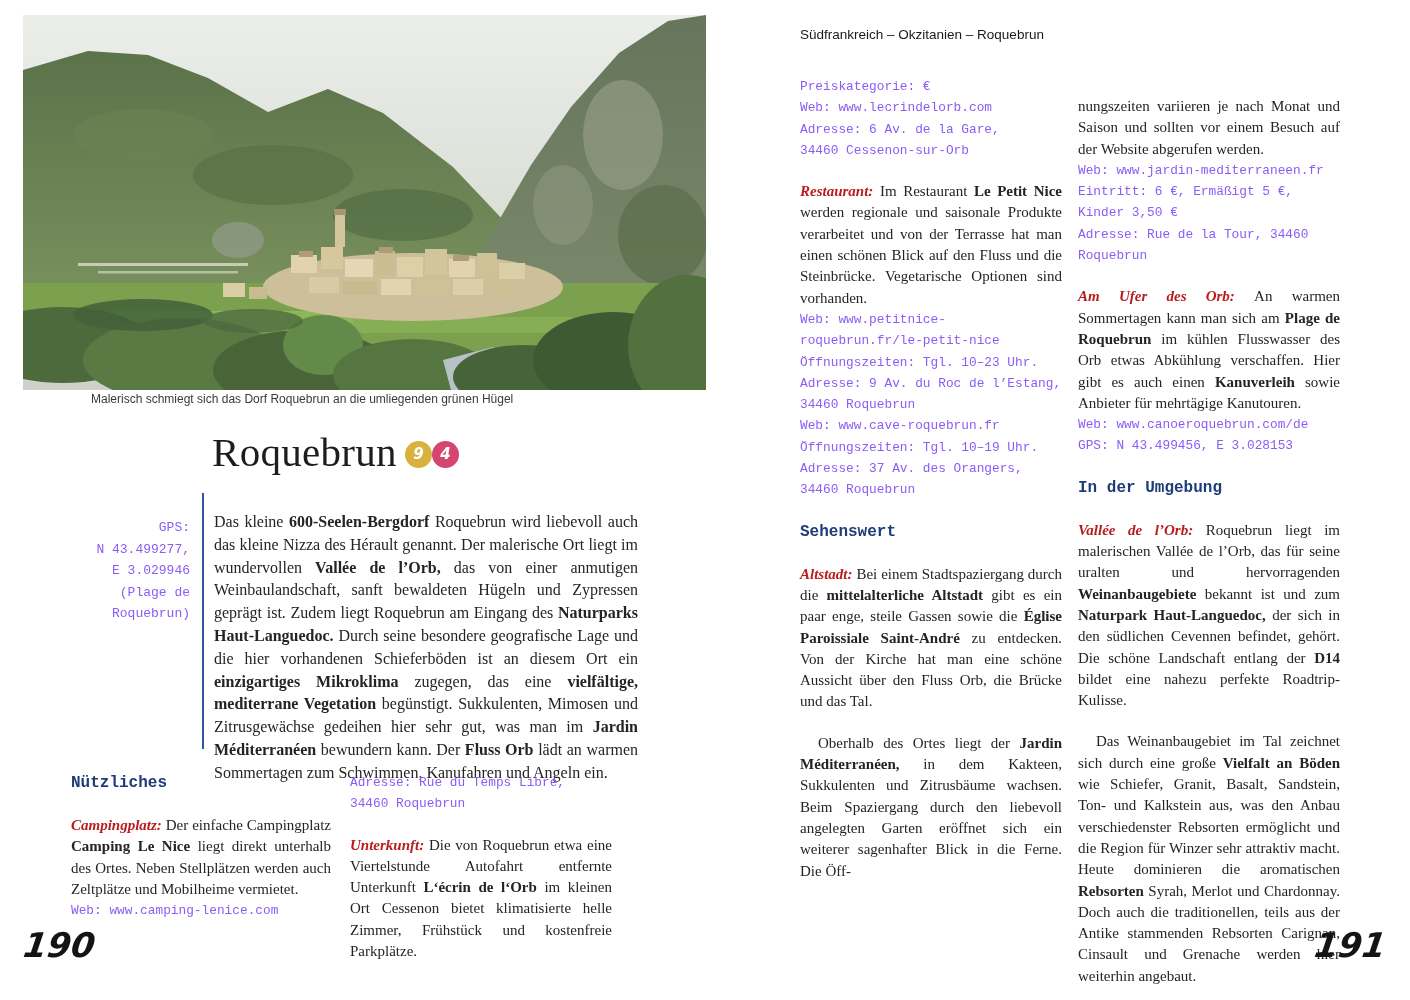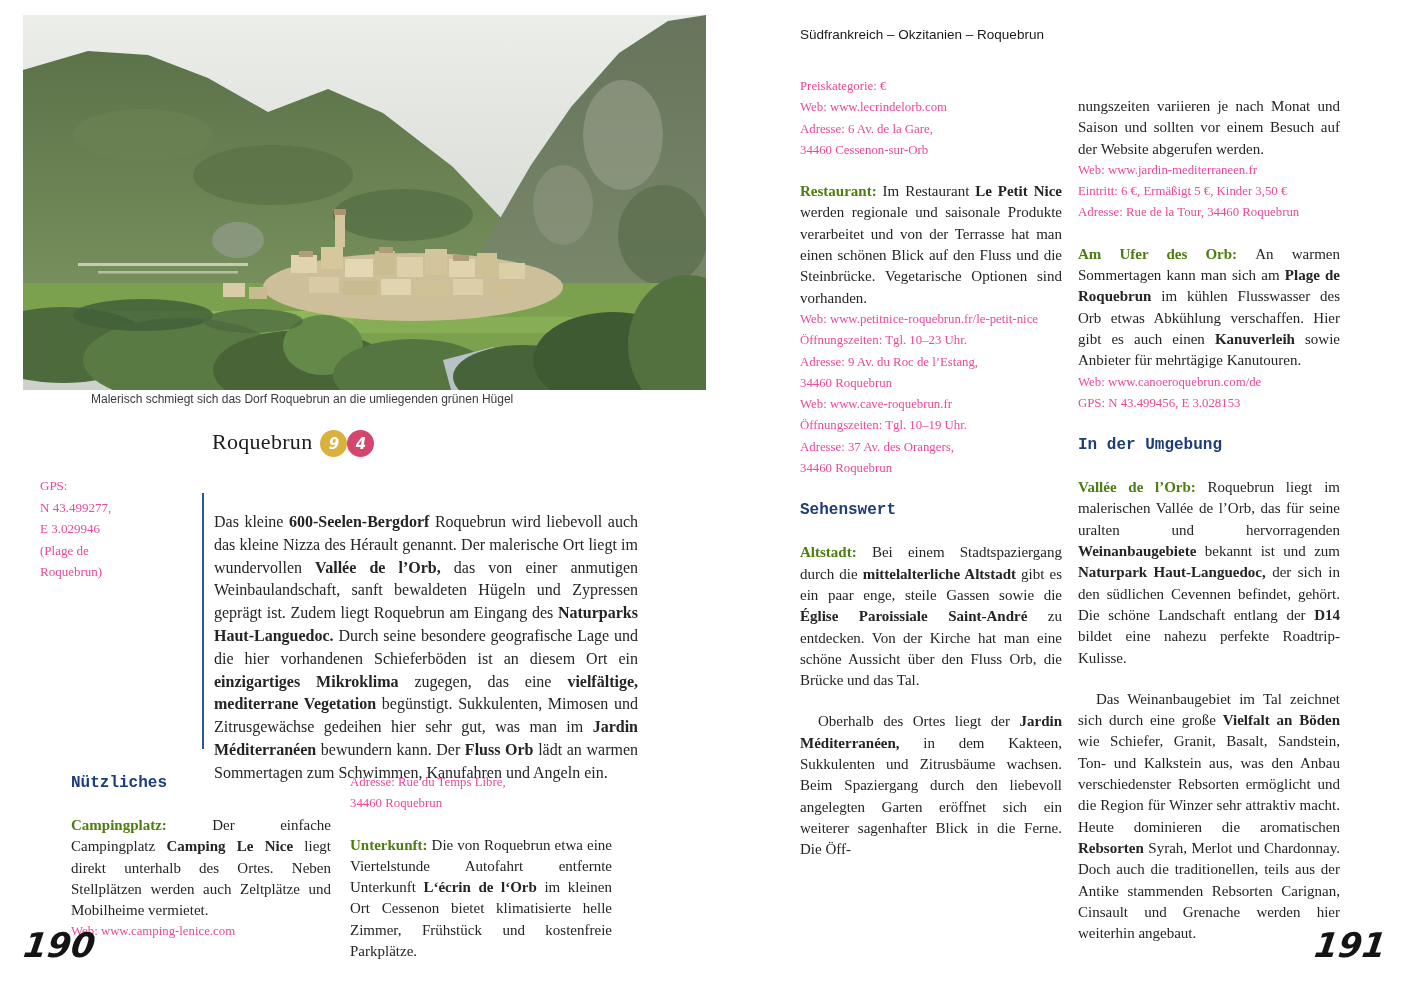--- a/index.html
+++ b/index.html
@@ -9,37 +9,37 @@
     font-family:"Liberation Sans",sans-serif;
     color:#222;
   }
   
   .photo{position:absolute;left:23px;top:15px;width:683px;height:375px;overflow:hidden;}
   .photo svg{display:block;width:100%;height:100%;}
   .caption{position:absolute;left:71px;top:392px;width:620px;font-size:12px;color:#3a3a3a;margin-left:20px;}
 
   
   .title-row{position:absolute;left:212px;top:428px;display:flex;align-items:center;gap:8px;}
-  .title{font-family:"Liberation Serif",serif;font-size:22px;color:#1d1d1d;letter-spacing:.3px;}
+  .title{font-family:"Liberation Serif",serif;font-size:41px;color:#1d1d1d;letter-spacing:.3px;}
   .badge{width:27px;height:27px;border-radius:50%;color:#fff;display:inline-flex;align-items:center;
     justify-content:center;font-size:15px;font-weight:bold;font-style:italic;
     font-family:"DejaVu Sans",sans-serif;transform:translateY(2px);}
 
   
-  .gps-block{position:absolute;left:40px;top:475px;width:150px;}
+  .gps-block{position:absolute;left:40px;top:517px;width:150px;text-align:right;}
   .gps-block .info-line{font-size:13px;line-height:21.5px;}
   .vline{position:absolute;left:202px;top:493px;width:2px;height:256px;background:#2d549e;}
   .intro{position:absolute;left:214px;top:491px;width:424px;}
   .para{font-family:"Liberation Serif",serif;text-align:justify;color:#242424;margin-top:20px;}
   .intro .para{font-size:16px;line-height:22.8px;}
   .para.indent{text-indent:18px;}
   .run-n{}
   .run-b{font-weight:bold;}
-  .run-label{color:#4d7c0f;font-weight:bold;}
-  .info-line{font-family:Liberation Serif, serif;font-size:12.8px;line-height:21.3px;color:#ec4899;}
+  .run-label{color:#b91c1c;font-style:italic;font-weight:bold;}
+  .info-line{font-family:Liberation Mono, monospace;font-size:12.8px;line-height:21.3px;color:#8b5cf6;}
   .sec-heading{font-family:Liberation Mono, monospace;font-weight:bold;color:#1e3c78;font-size:16px;line-height:23px;}
   .spacer{height:20px;}
 
   
   .col{position:absolute;width:262px;font-size:15px;line-height:21.3px;}
   .col .para{font-size:15px;line-height:21.3px;}
   #left-col1{left:71px;top:772px;width:260px;}
   #left-col2{left:350px;top:772px;width:262px;}
   #right-col1{left:800px;top:76px;}
   #right-col2{left:1078px;top:76px;}

